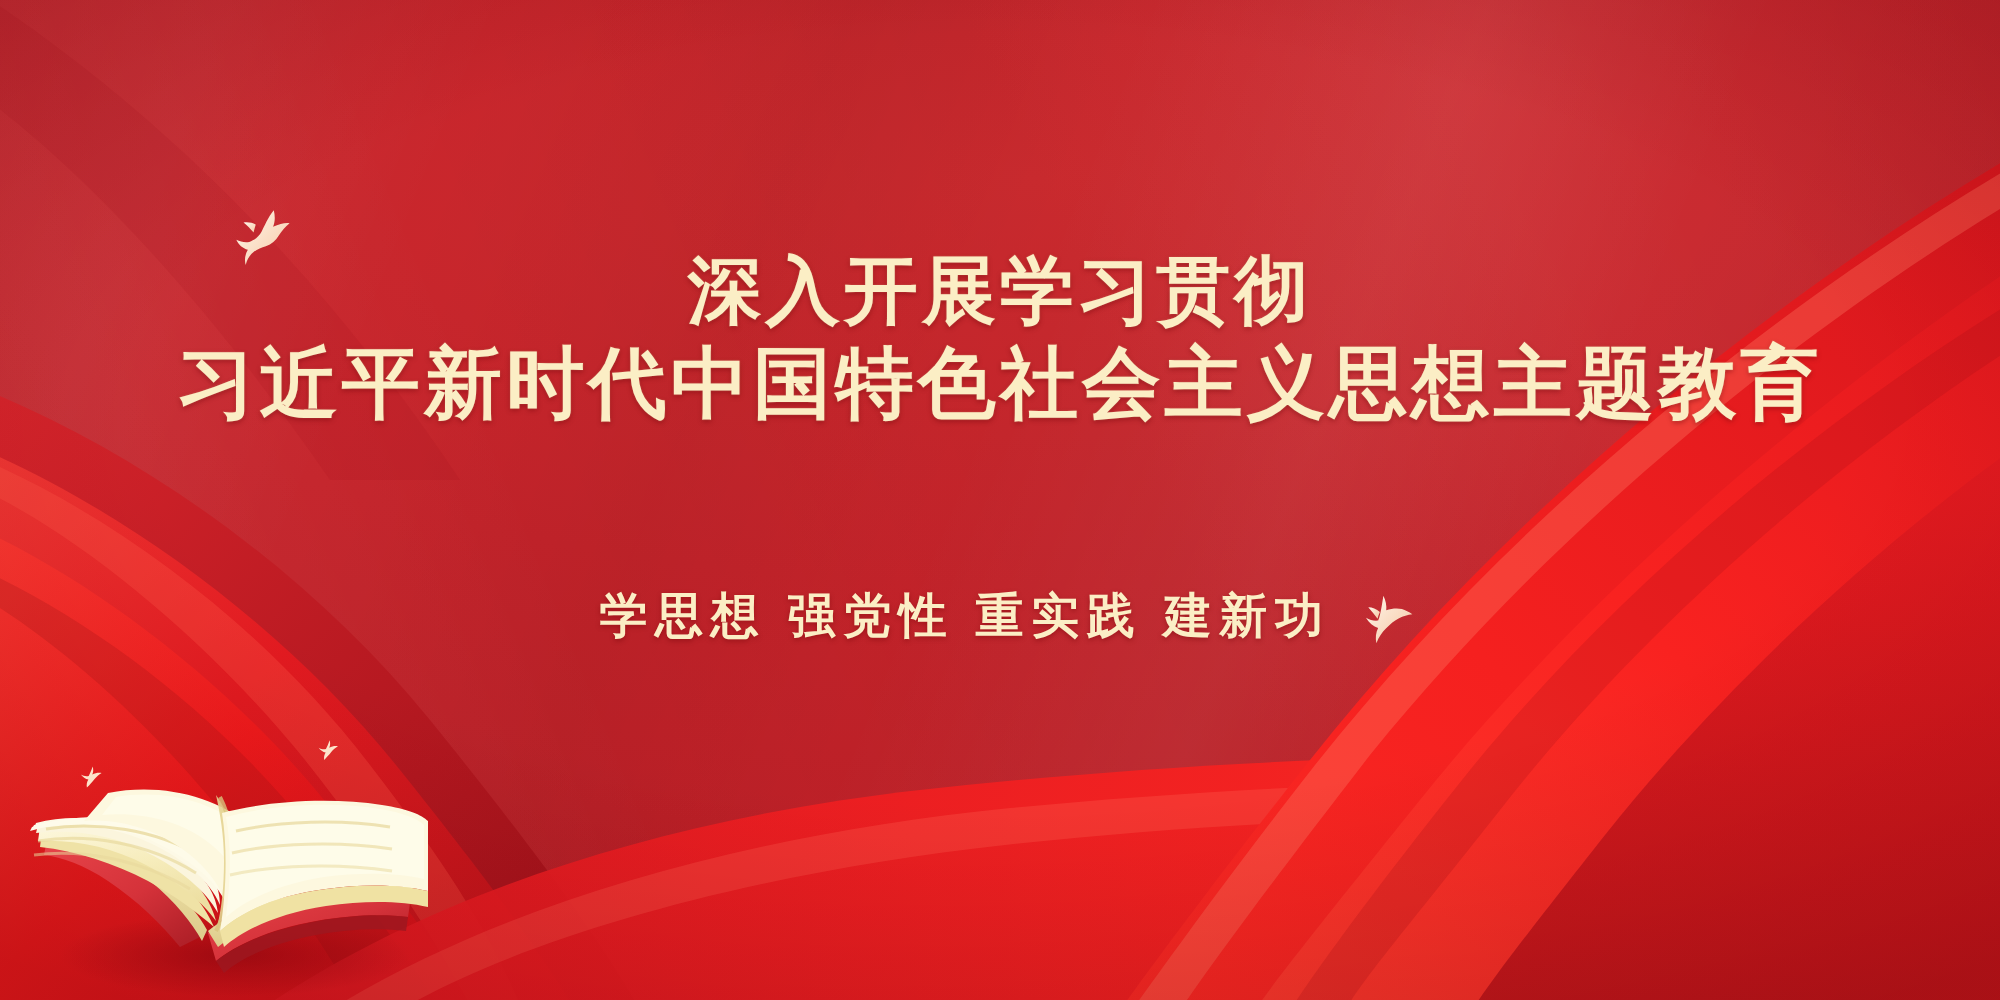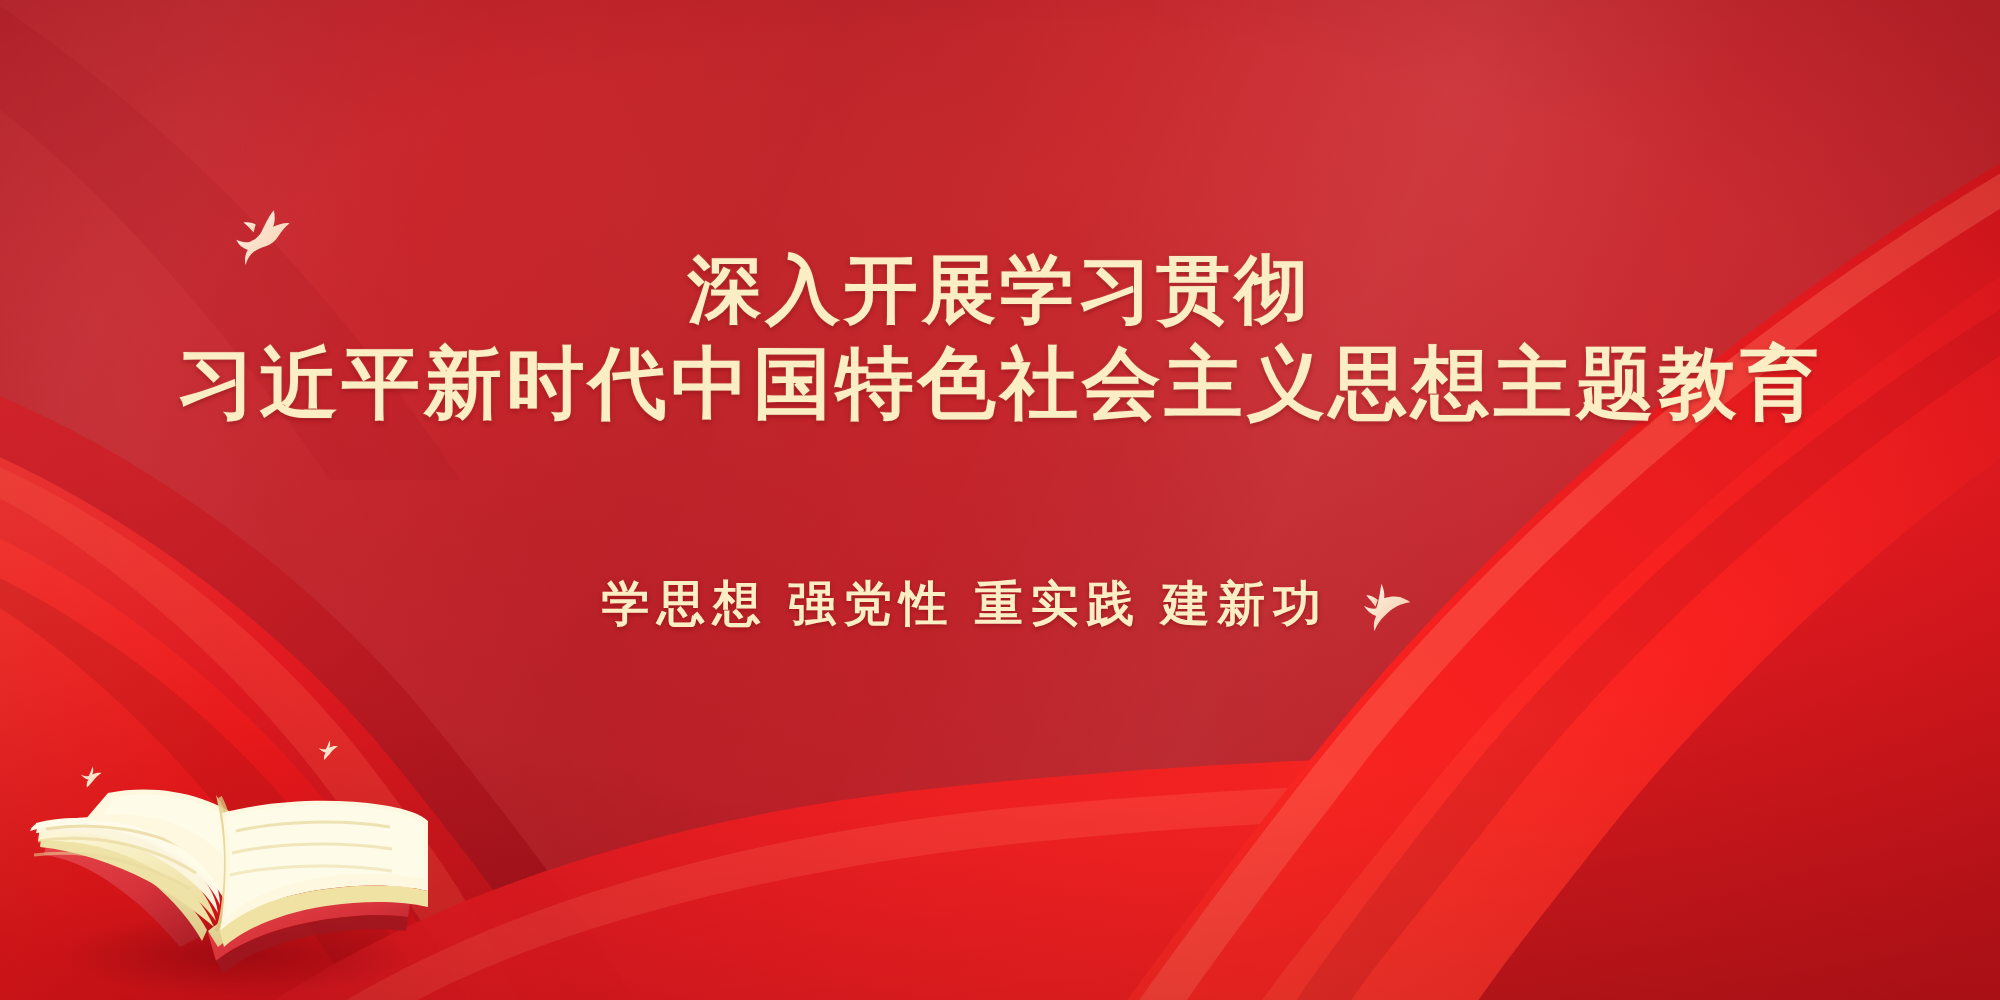--- a/index.html
+++ b/index.html
@@ -5,21 +5,21 @@
   html, body {
     margin: 0;
     padding: 0;
     background: #0b0b0b;
   }
   #banner {
     position: relative;
     width: 2000px;
     height: 1000px;
     overflow: hidden;
-    font-family: Liberation Serif, serif;
+    font-family: Liberation Sans, sans-serif;
     background: #c3222a;
   }
 
   
   .bg-base {
     position: absolute; inset: 0;
     background:
       radial-gradient(120% 90% at 52% 18%, #cf2b2f 0%, #c4232a 45%, #b61d24 100%);
   }
   .bg-sheen-a {
@@ -71,21 +71,21 @@
       0 2px 5px rgba(110,0,8,0.45),
       0 0 2px rgba(255,235,180,0.35);
     white-space: nowrap;
   }
   .title-line.l1 { font-size: 74px; }
   .title-line.l2 { font-size: 78px; margin-top: 6px; }
 
   .subtitle-row {
     position: absolute;
     left: 0; right: 0;
-    top: 572px;
+    top: 584px;
     display: flex;
     align-items: center;
     justify-content: center;
     gap: 28px;
     z-index: 6;
     padding-left: 16px;
   }
   .subtitle {
     color: #fbeec5;
     font-weight: 700;

